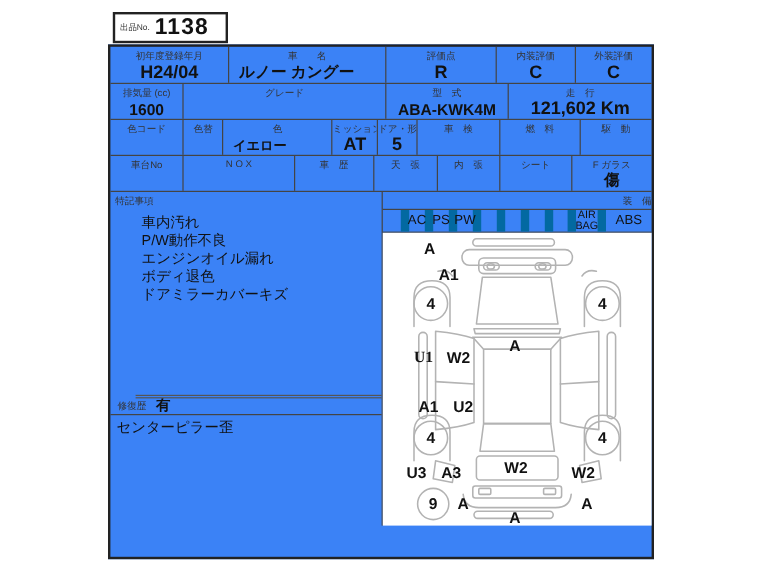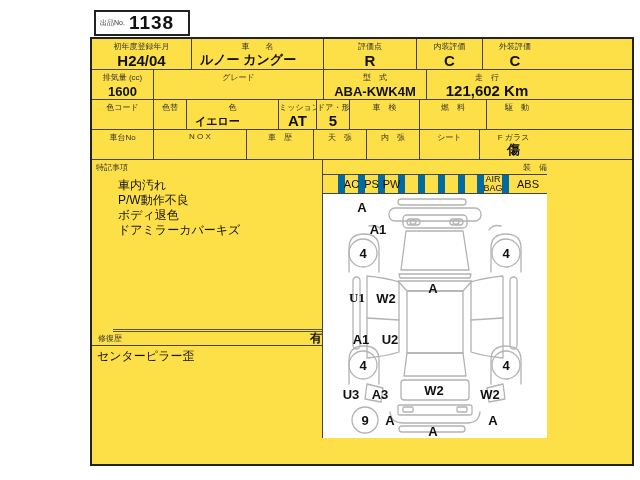--- a/index.html
+++ b/index.html
@@ -7,22 +7,22 @@
               font-family:"Liberation Sans","DejaVu Sans",sans-serif; color:#111; }
   .page { position:relative; width:640px; height:480px; background:#fff; }
 
   
   .lot-box { position:absolute; left:94px; top:10px; width:96px; height:26px;
              border:2px solid #222; display:flex; align-items:center; padding:0 4px; background:#fff; }
   .lot-label { font-size:7px; color:#333; margin-right:4px; white-space:nowrap; }
   .lot-number { font-size:19px; font-weight:bold; letter-spacing:1px; }
 
   
-  .tbl { position:absolute; left:90px; top:37px; width:544px; height:429px;
-         border:2px solid #222; background:#fde047; }
+  .tbl { position:absolute; left:90px; top:37px; width:455px; height:429px;
+         border:2px solid #222; background:#3b82f6; }
   .row { display:flex; width:100%; border-bottom:1px solid #444; }
   .cell { border-right:1px solid #444; display:flex; flex-direction:column; overflow:hidden; }
   .cell:last-child, .row .cell.no-r { border-right:none; }
   .ch { font-size:8px; color:#333; text-align:center; padding-top:2px; height:13px;
         white-space:nowrap; overflow:hidden; }
   .ch.left { text-align:left; padding-left:4px; }
   .cv { flex:1; font-size:13px; font-weight:bold; text-align:center; white-space:nowrap;
         display:flex; align-items:center; justify-content:center; }
   .cv.big { font-size:15px; }
   .cv.left { justify-content:flex-start; padding-left:8px; }
@@ -30,21 +30,21 @@
   
   .bottom { display:flex; width:100%; height:278px; }
   .left-col { width:231px; border-right:1px solid #444; display:flex; flex-direction:column; }
   .right-col { width:224px; display:flex; flex-direction:column; }
 
   .notes-header { height:15px; font-size:8px; color:#333; padding:2px 0 0 4px; }
   .keycar-cell { height:45px; border-bottom:1px solid #444; font-size:12px; padding:4px 0 0 5px; }
   .notes-cell { height:157px; border-bottom:3px double #555; font-size:12px;
                 padding:3px 0 0 5px; line-height:15px;margin-left:21px; }
   .repair-row { height:14px; border-bottom:1px solid #444; display:flex; align-items:center;
-                padding-left:6px;justify-content:space-between; }
+                padding-left:6px; }
   .repair-label { font-size:8px; color:#333; margin-right:8px; }
   .repair-value { font-size:12px; font-weight:bold; }
   .repair-note { flex:1; font-size:12px; padding:2px 0 0 5px; }
 
   .equip-header { height:15px; border-bottom:1px solid #444; font-size:8px; color:#333;
                   text-align:right; padding-top:2px; }
   .equip-row { display:flex; height:19px; border-bottom:1px solid #444; }
   .equip-cell { border-right:7px solid #0369a1; display:flex; align-items:center; justify-content:center;
                 font-size:11px; font-weight:normal; }
   .equip-cell:last-child { border-right:none; }
@@ -177,20 +177,21 @@
     </div>
 
 
     <div class="bottom">
 
       <div class="left-col">
         <div class="notes-header">特記事項</div>
         <div class="notes-cell">
           <div>車内汚れ</div>
           <div>P/W動作不良</div>
+          <div>エンジンオイル漏れ</div>
           <div>ボディ退色</div>
           <div>ドアミラーカバーキズ</div>
         </div>
         <div class="repair-row">
           <span class="repair-label">修復歴</span>
           <span class="repair-value">有</span>
         </div>
         <div class="repair-note">センターピラー歪</div>
       </div>
 

